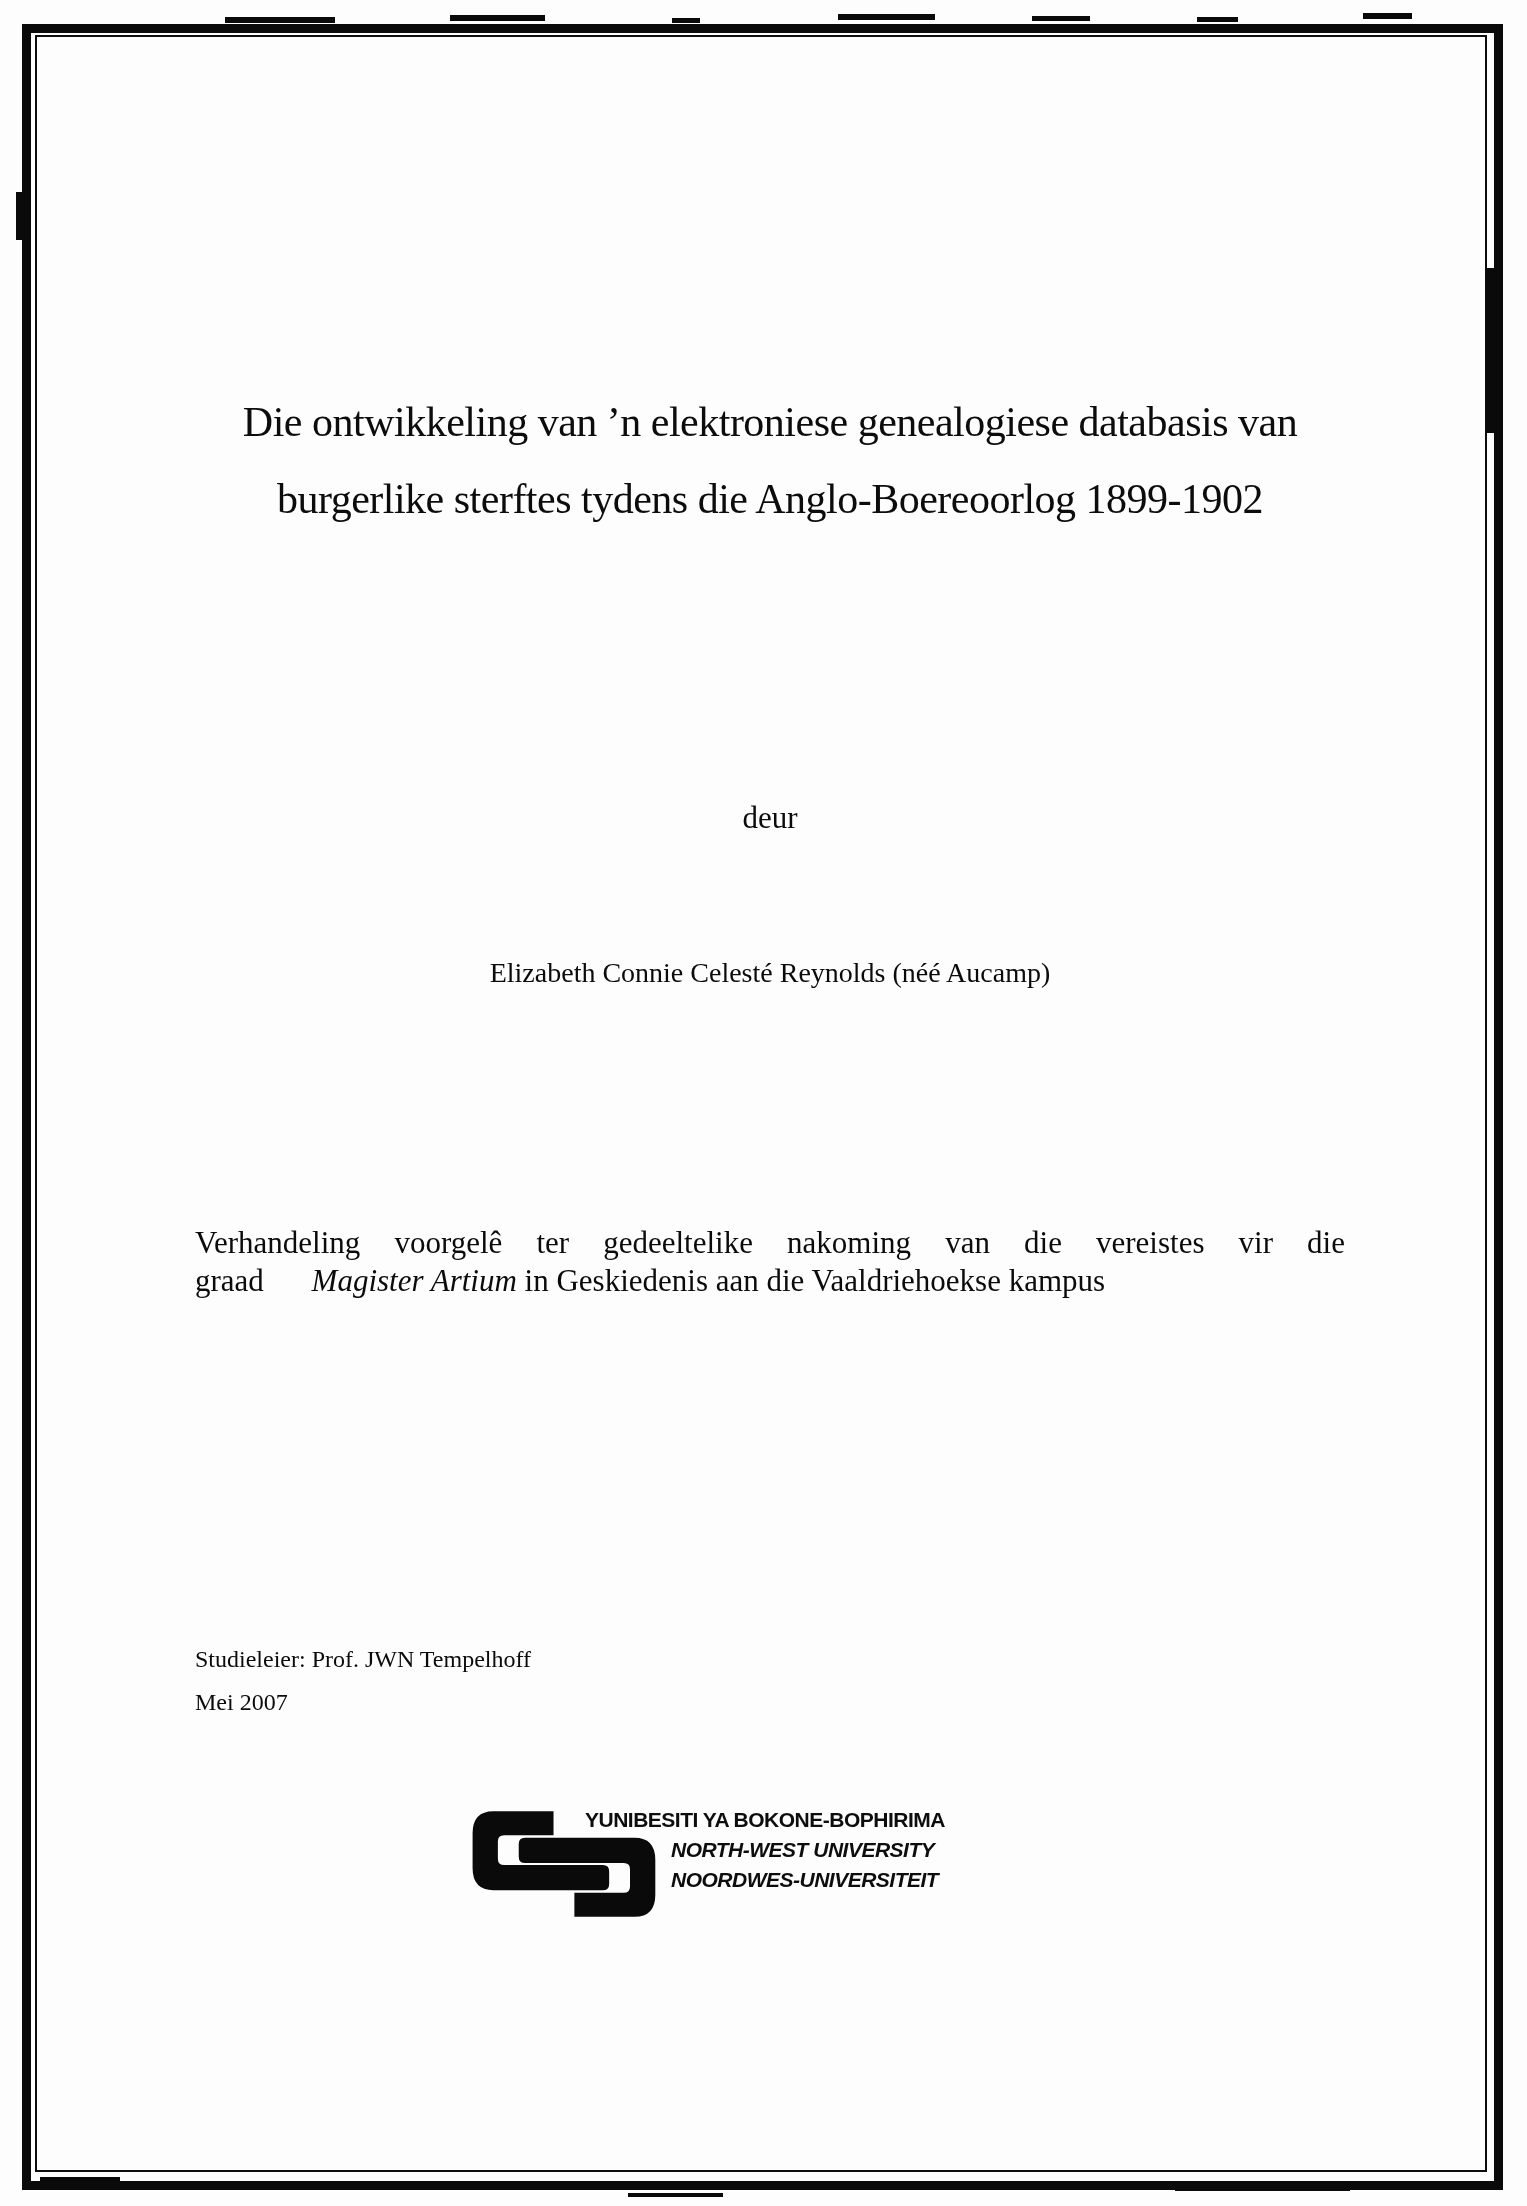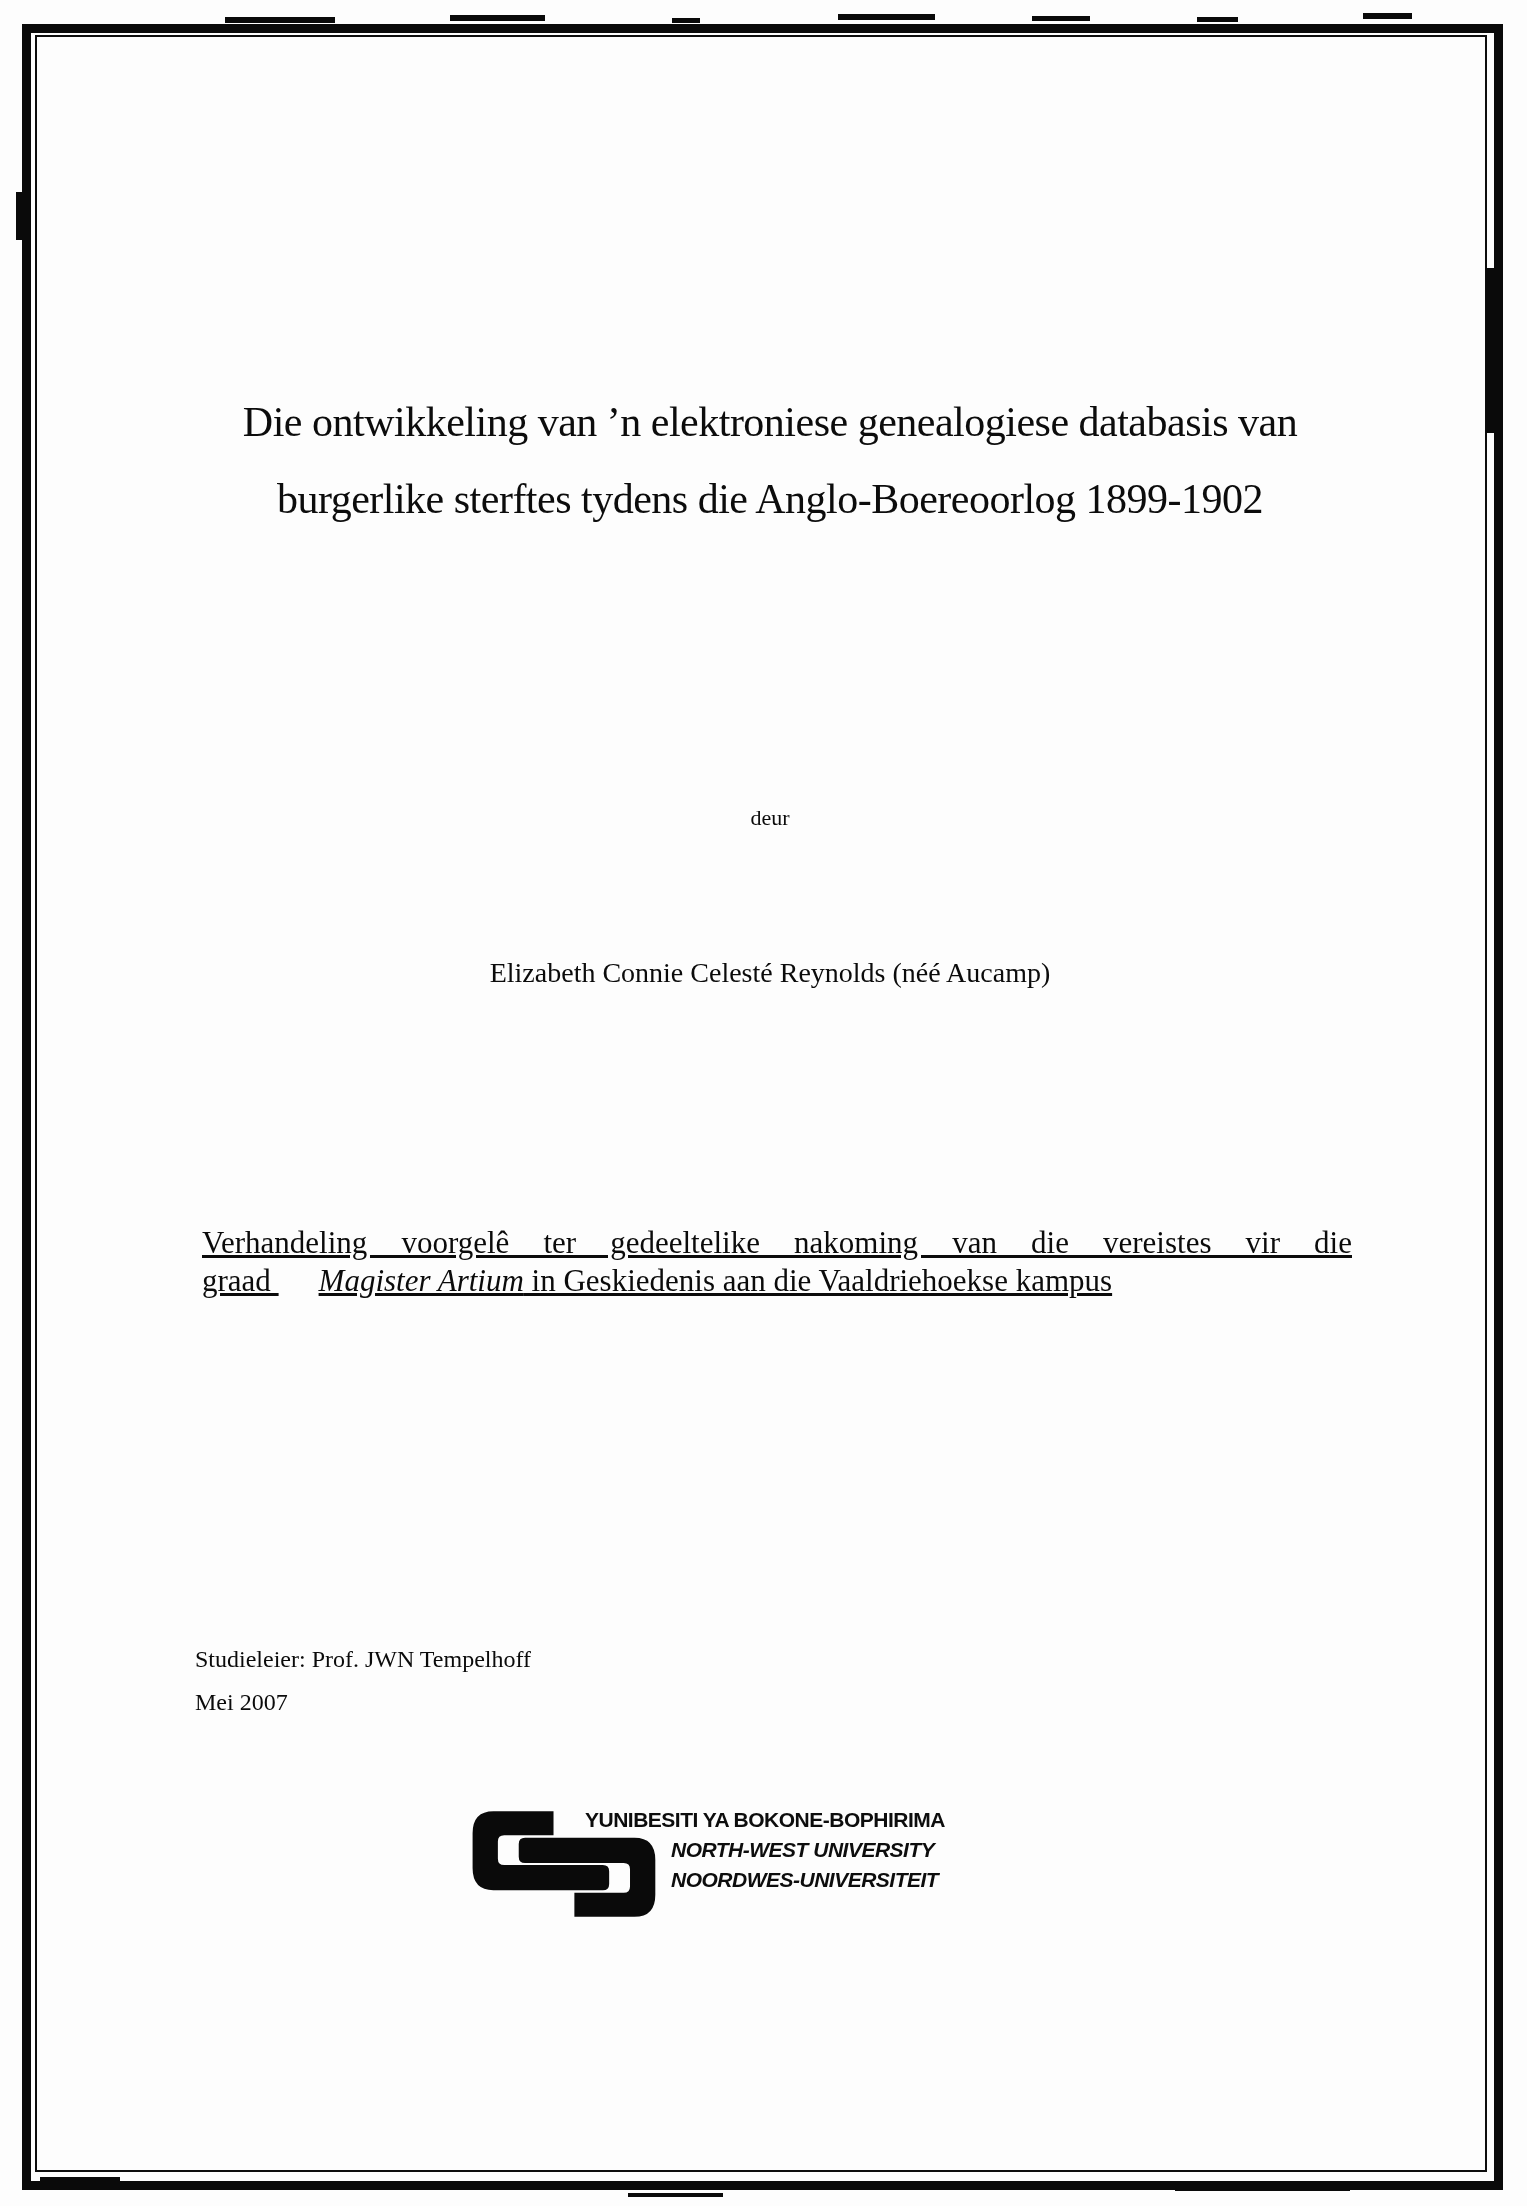--- a/index.html
+++ b/index.html
@@ -33,37 +33,36 @@
   }
   .title {
     top: 384px;
     font-size: 42px;
     line-height: 77px;
     letter-spacing: -0.5px;
     color: #0c0c0c;
   }
   .byline {
     top: 800px;
-    font-size: 22px;
+    font-size: 31px;
     line-height: 36px;
   }
   .author {
     top: 952px;
     font-size: 28px;
     line-height: 42px;
   }
   .declaration {
     position: absolute;
-    left: 202px;
+    left: 195px;
     width: 1150px;
     top: 1224px;
     font-size: 31px;
     line-height: 37.5px;
     text-align: left;
-    text-decoration: underline;
   }
   .declaration .just {
     text-align: justify;
     text-align-last: justify;
   }
   .declaration .ital { font-style: italic; margin-left: 40px; }
   .supervisor {
     position: absolute;
     left: 195px;
     top: 1638px;

